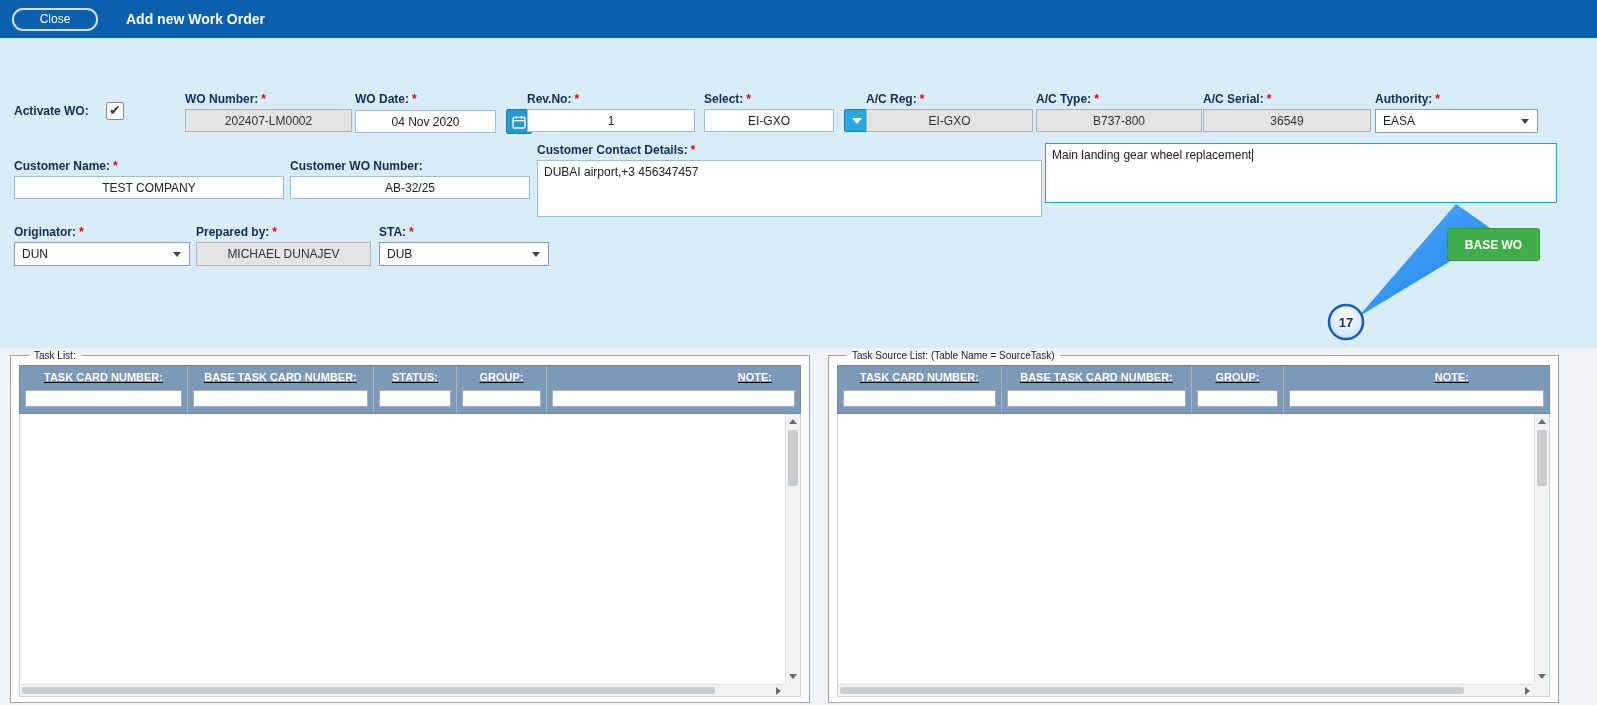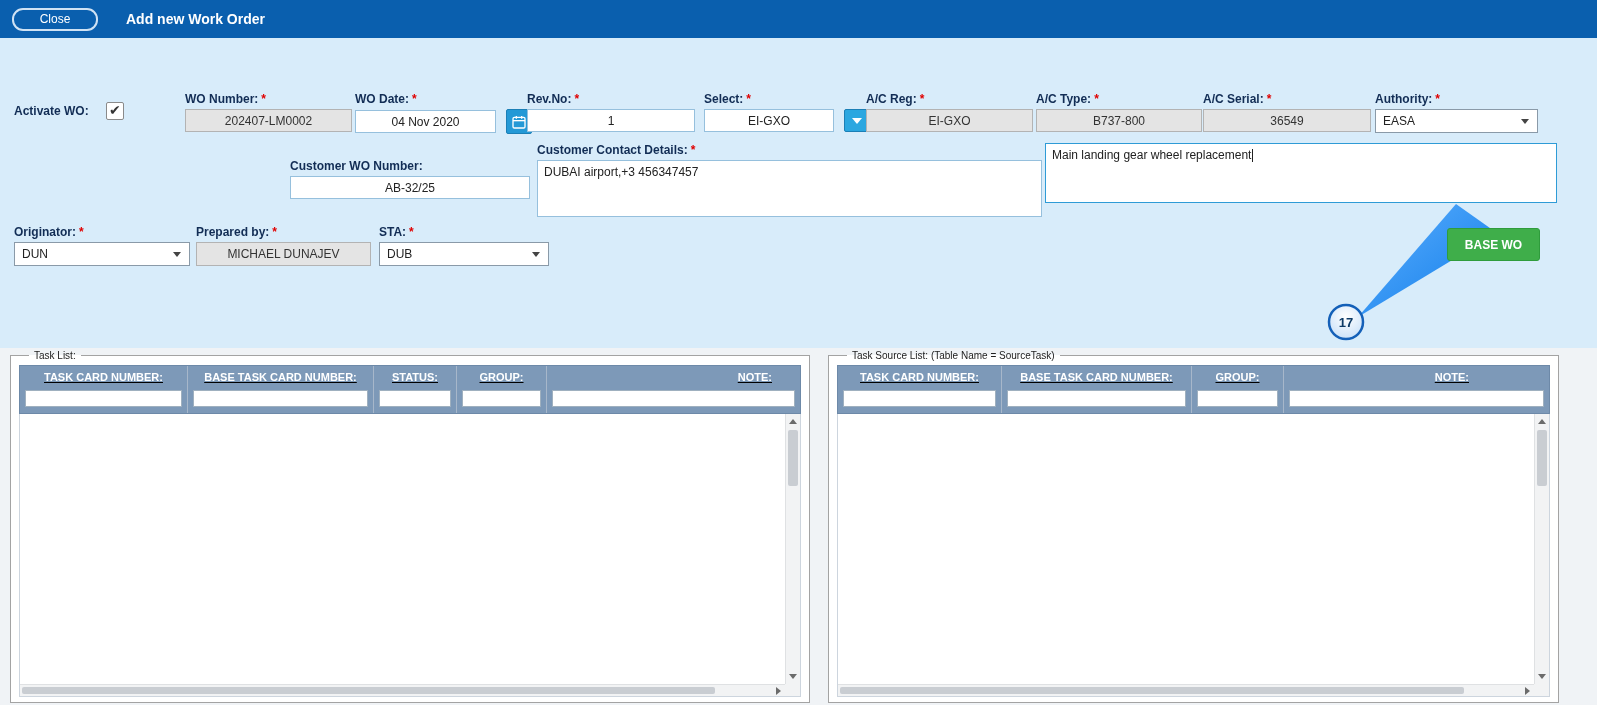--- a/index.html
+++ b/index.html
@@ -142,20 +142,24 @@
     </div>
 
     <div class="fgroup" style="left:1375px;top:54px">
       <span class="flabel"><span>Authority:</span><span class="req">*</span></span>
       <div class="sel" style="width:163px">
         <span>EASA</span>
         <span class="tri-dark"></span>
       </div>
     </div>
 
+    <div class="fgroup" style="left:14px;top:121px">
+      <span class="flabel"><span>Customer Name:</span><span class="req">*</span></span>
+      <div class="tb" style="width:270px">TEST COMPANY</div>
+    </div>
 
     <div class="fgroup" style="left:290px;top:121px">
       <span class="flabel">Customer WO Number:</span>
       <div class="tb" style="width:240px">AB-32/25</div>
     </div>
 
     <div class="fgroup" style="left:537px;top:105px">
       <span class="flabel"><span>Customer Contact Details:</span><span class="req">*</span></span>
       <div class="txtarea" style="width:505px;height:57px">
         <span>DUBAI airport,+3 456347457</span>

